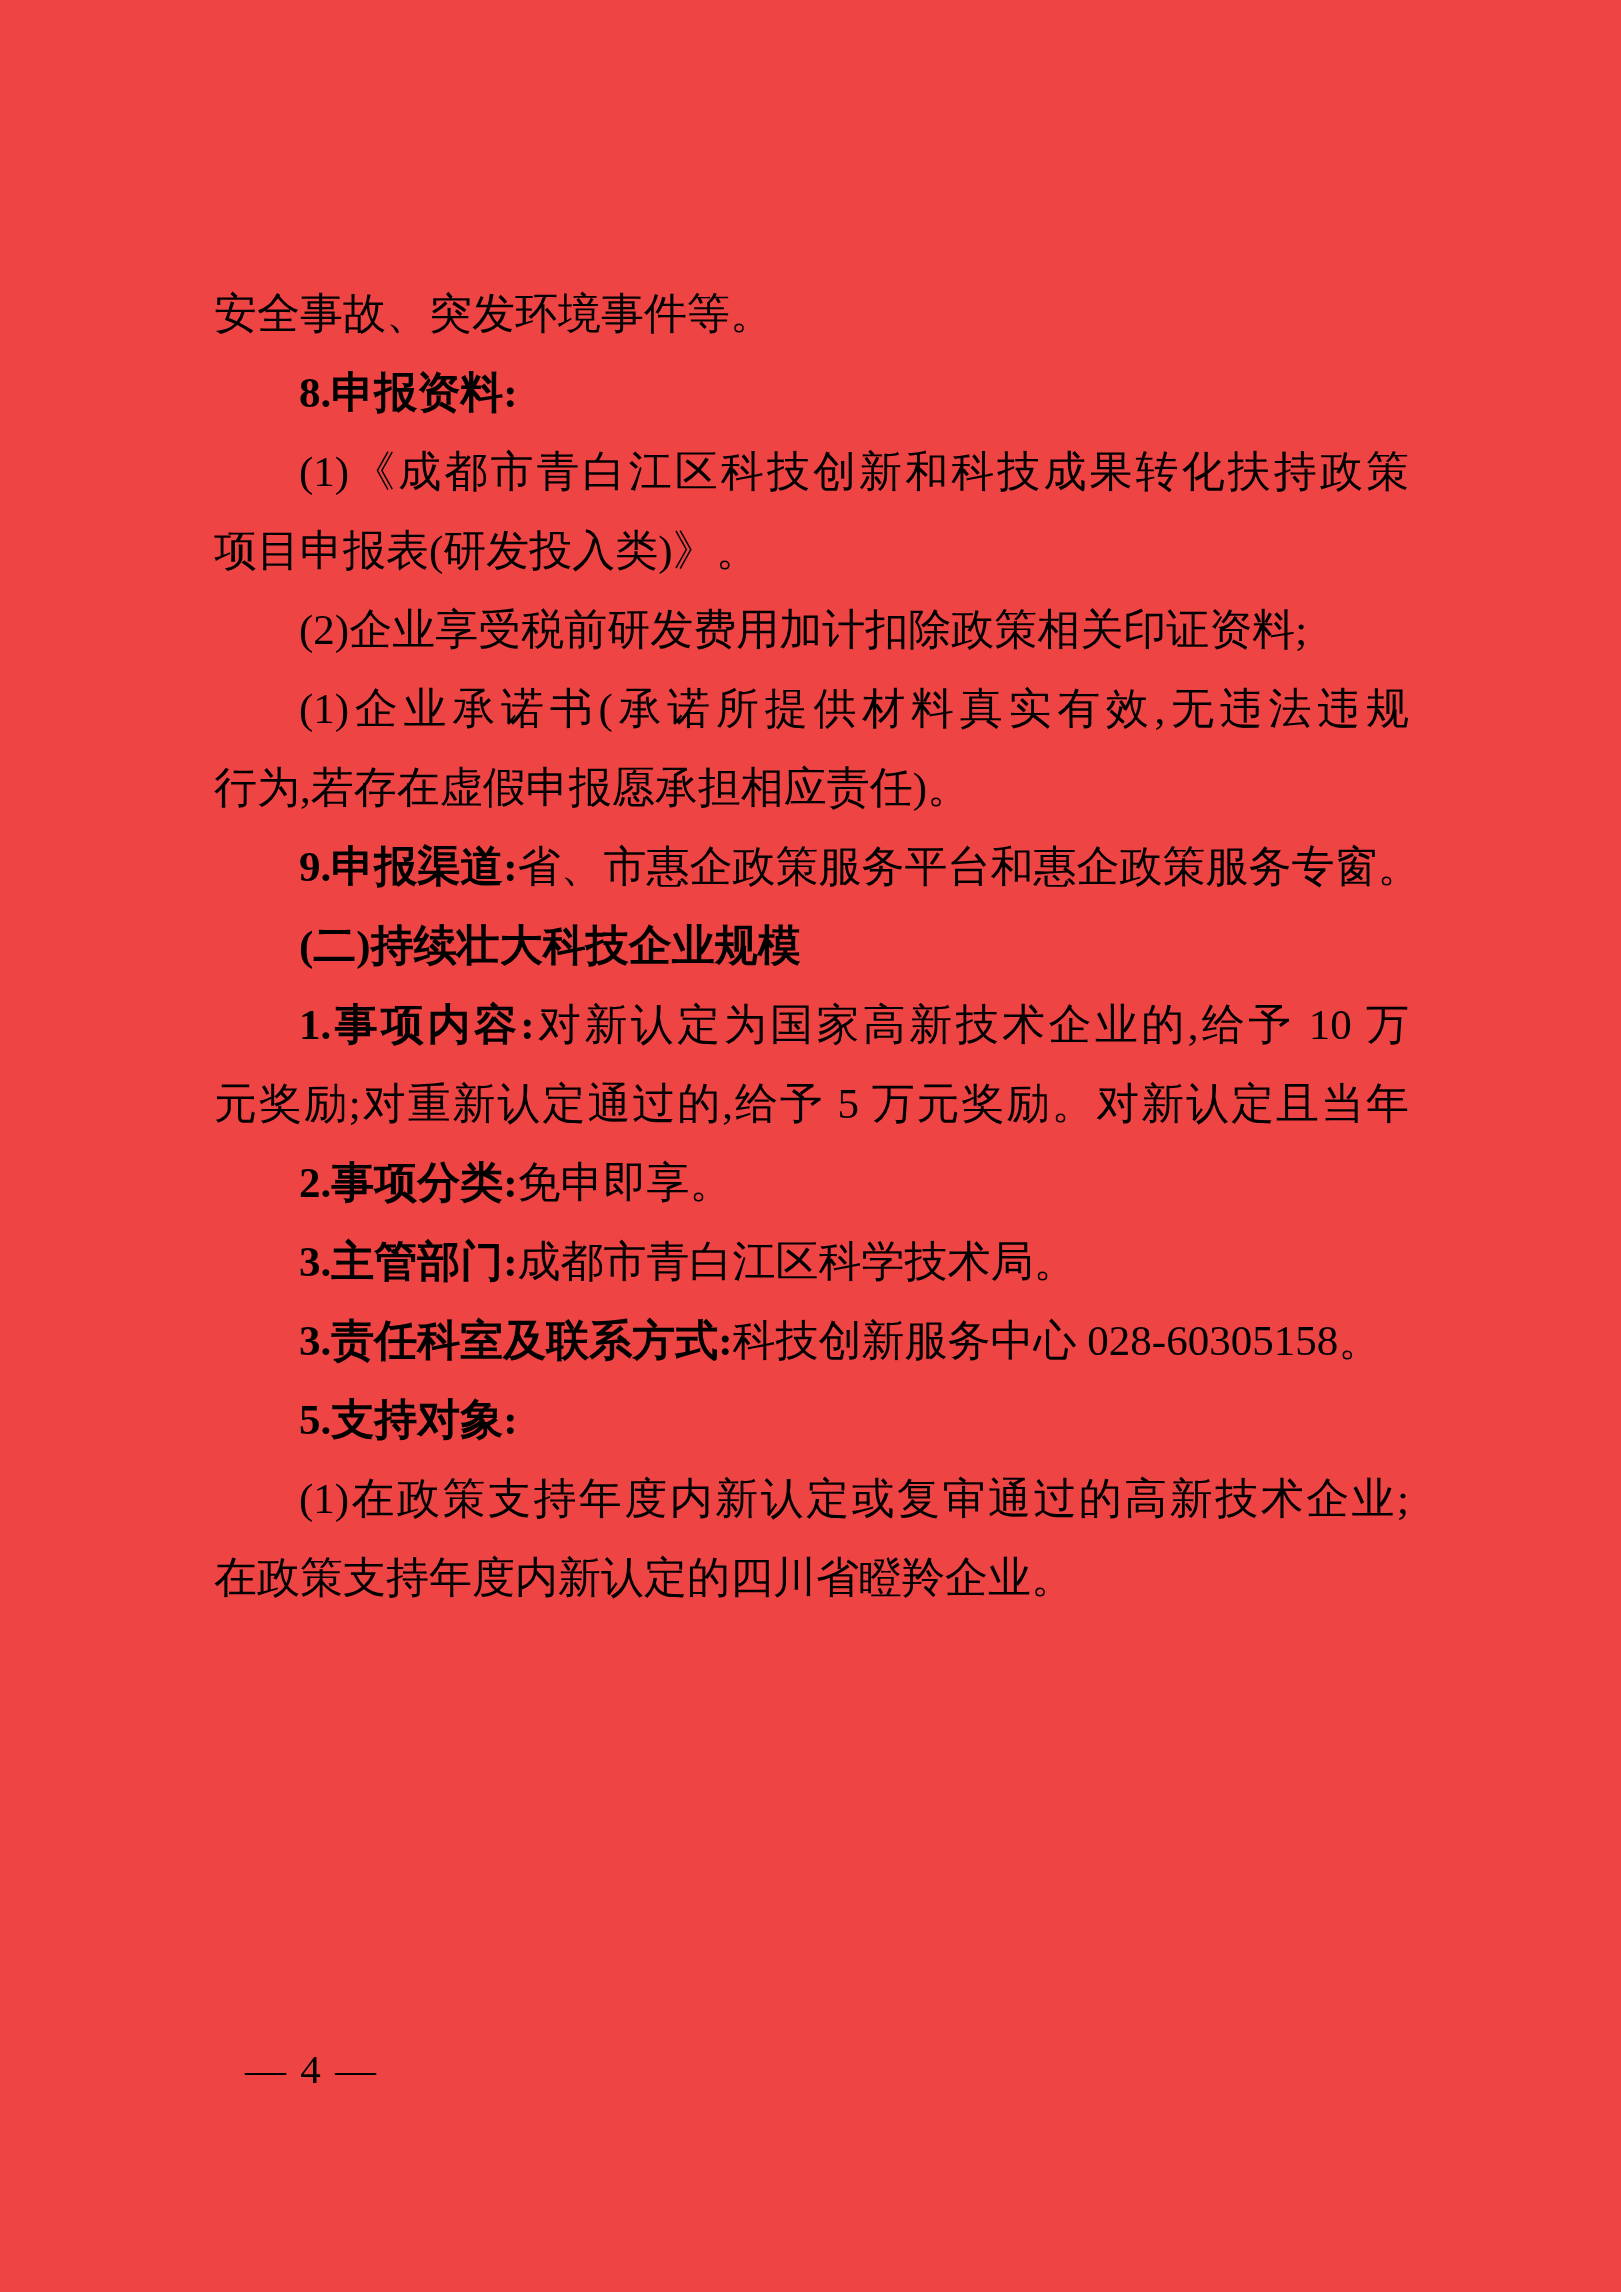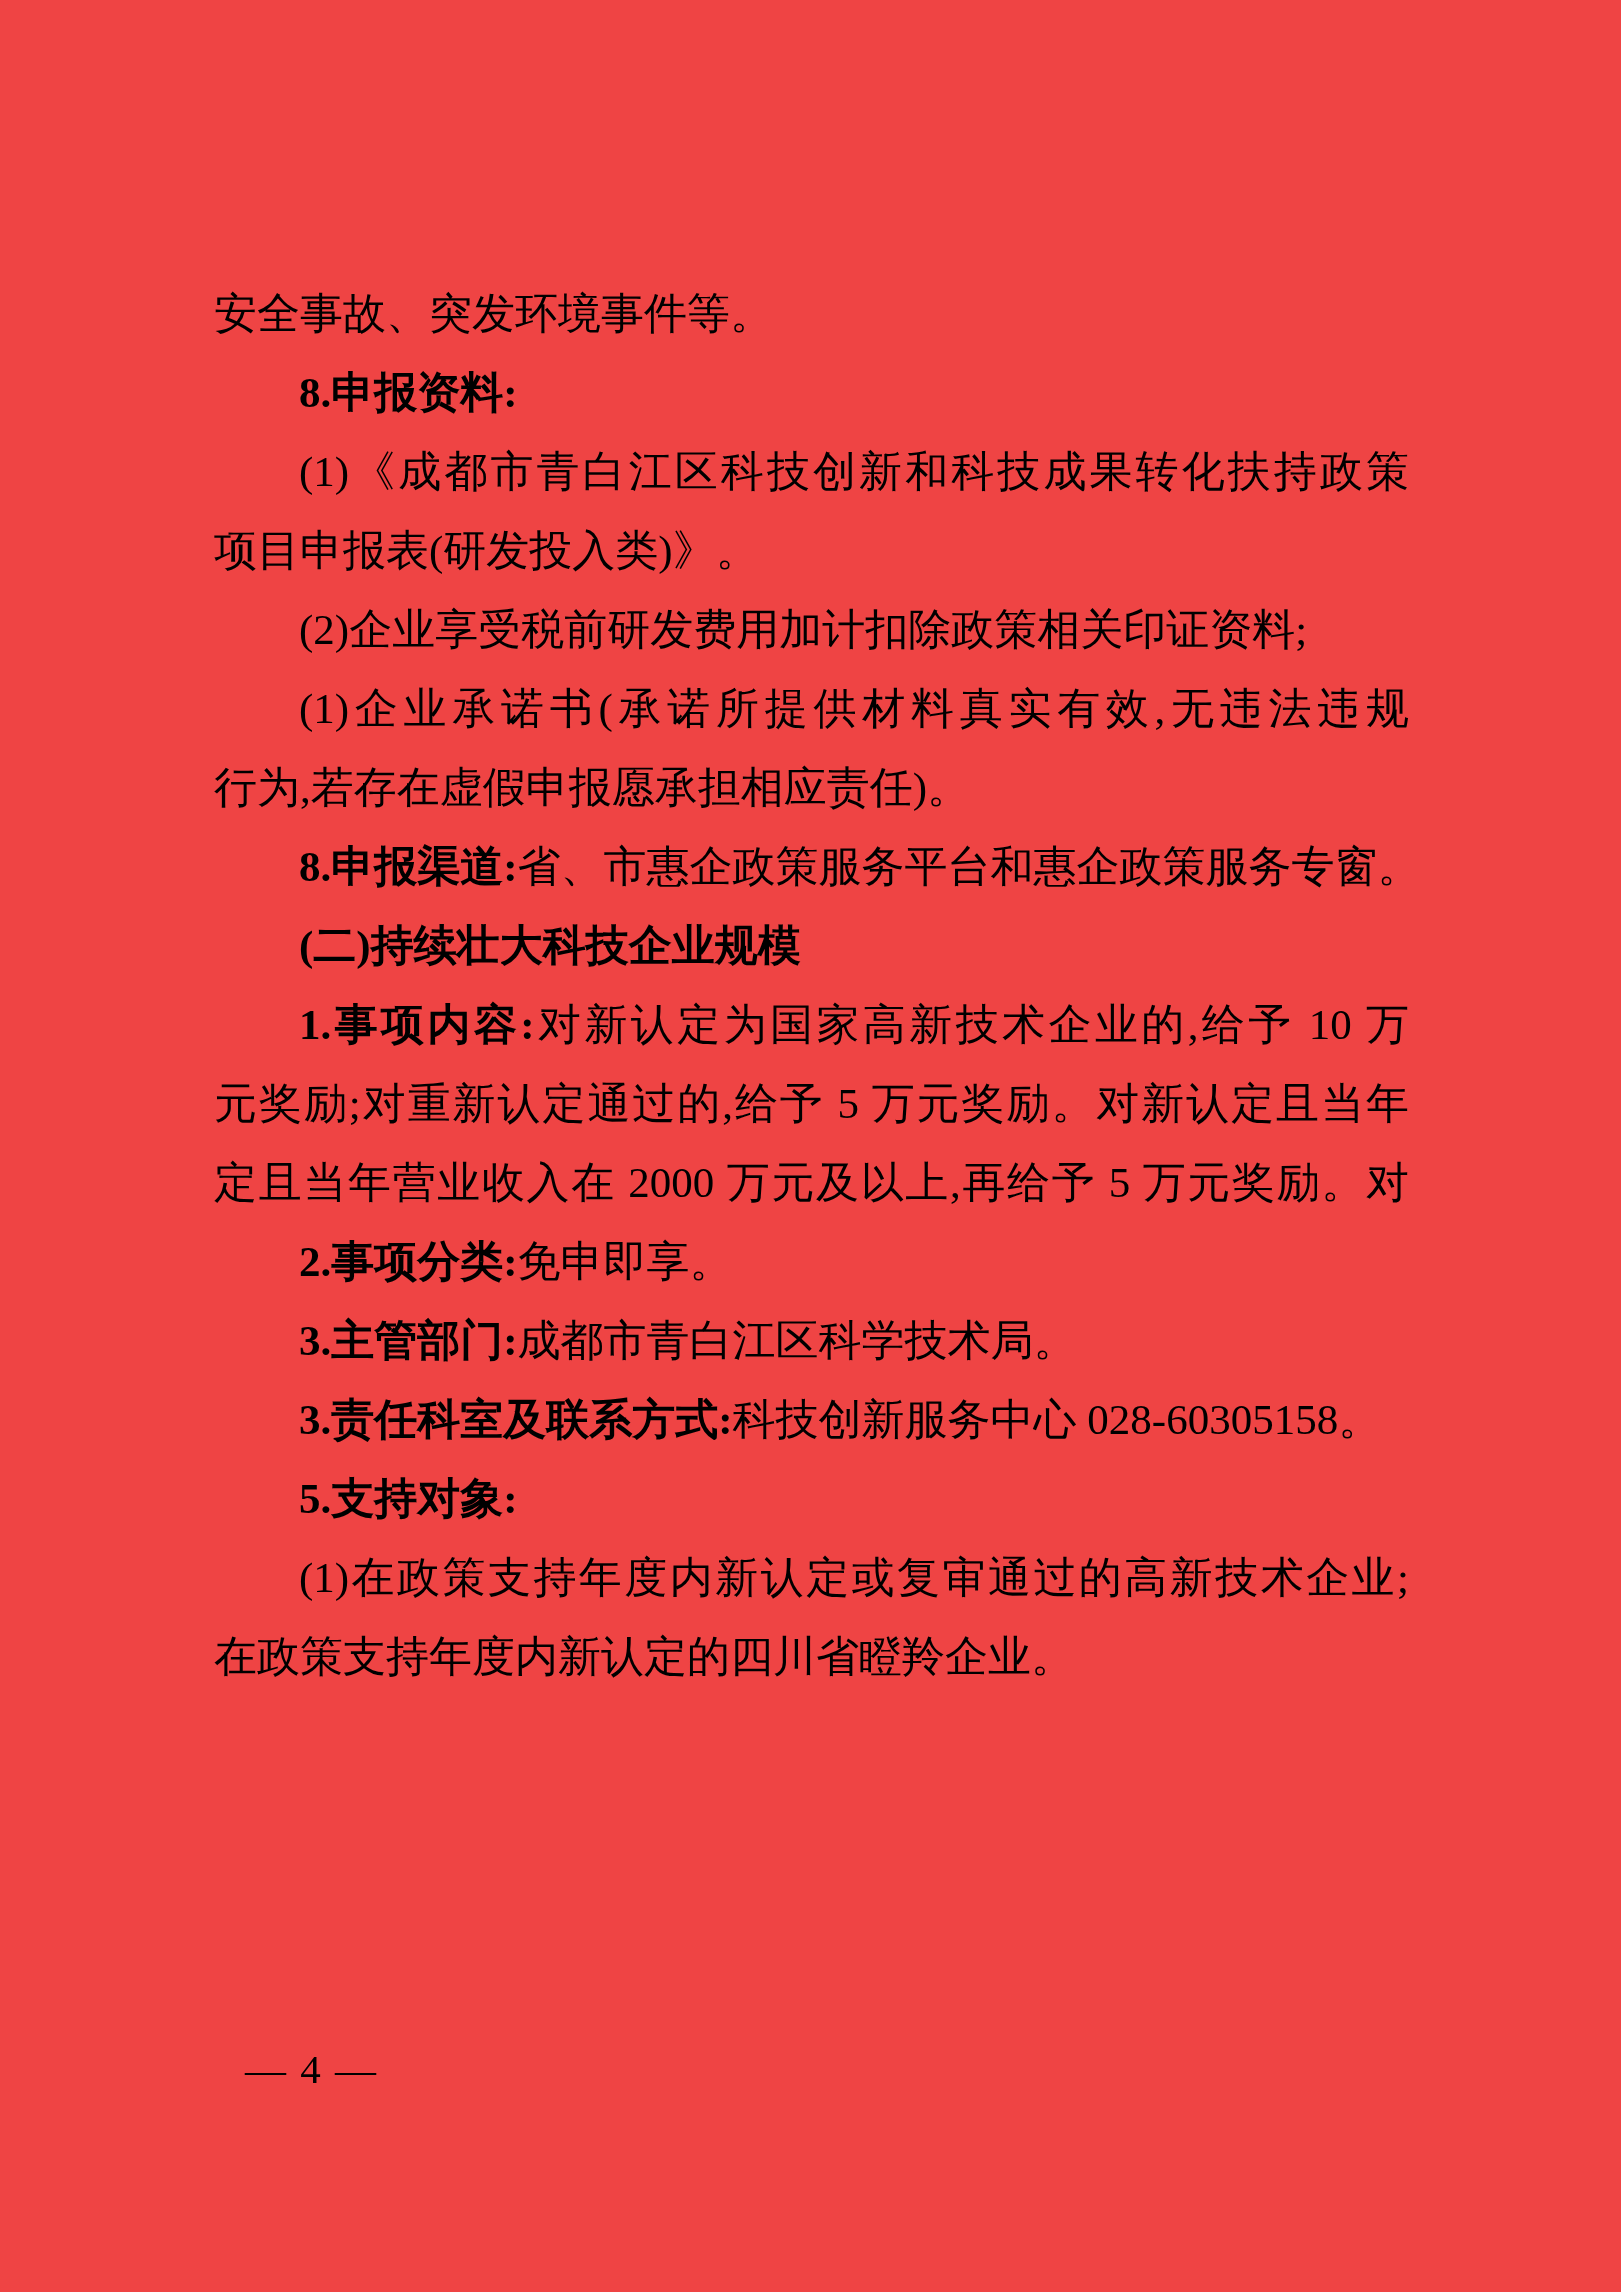--- a/index.html
+++ b/index.html
@@ -51,30 +51,29 @@
     <div class="ln ind fill"><span class="b"></span><span>(1)《成都市青白江区科技创新和科技成果转化扶持政策</span></div>
 
     <div class="ln"><span class="b"></span><span>项目申报表(研发投入类)》。</span></div>
 
     <div class="ln ind"><span class="b"></span><span>(2)企业享受税前研发费用加计扣除政策相关印证资料;</span></div>
 
     <div class="ln ind fill"><span class="b"></span><span>(1)企业承诺书(承诺所提供材料真实有效,无违法违规</span></div>
 
     <div class="ln"><span class="b"></span><span>行为,若存在虚假申报愿承担相应责任)。</span></div>
 
-    <div class="ln ind"><span class="b">8.申报渠道:</span><span>省、市惠企政策服务平台和惠企政策服务专窗。</span></div>
+    <div class="ln ind"><span class="b">9.申报渠道:</span><span>省、市惠企政策服务平台和惠企政策服务专窗。</span></div>
 
     <div class="ln ind"><span class="b">(二)持续壮大科技企业规模</span><span></span></div>
 
     <div class="ln ind fill"><span class="b">1.事项内容:</span><span>对新认定为国家高新技术企业的,给予 10 万</span></div>
 
     <div class="ln fill"><span class="b"></span><span>元奖励;对重新认定通过的,给予 5 万元奖励。对新认定且当年</span></div>
 
 
-    <div class="ln fill"><span class="b"></span><span>定且当年营业收入在 2000 万元及以上,再给予 5 万元奖励。对</span></div>
 
 
     <div class="ln ind"><span class="b">2.事项分类:</span><span>免申即享。</span></div>
 
     <div class="ln ind"><span class="b">3.主管部门:</span><span>成都市青白江区科学技术局。</span></div>
 
     <div class="ln ind"><span class="b">3.责任科室及联系方式:</span><span>科技创新服务中心 028-60305158。</span></div>
 
     <div class="ln ind"><span class="b">5.支持对象:</span><span></span></div>
 

